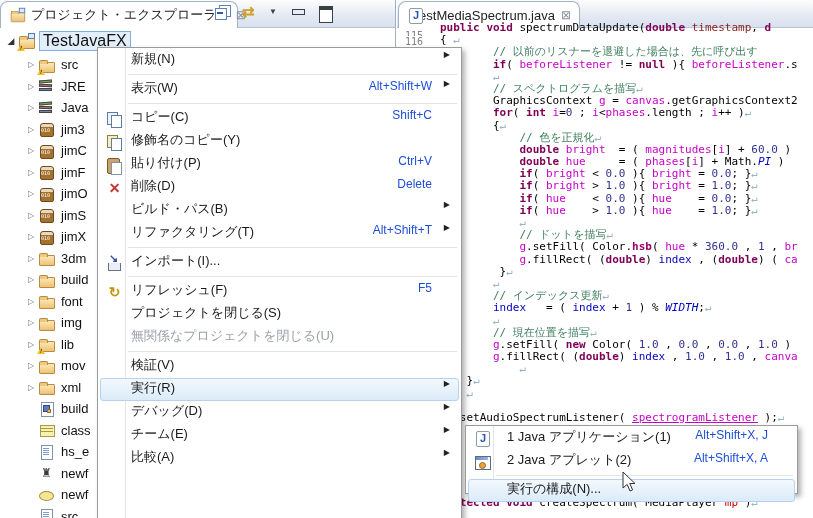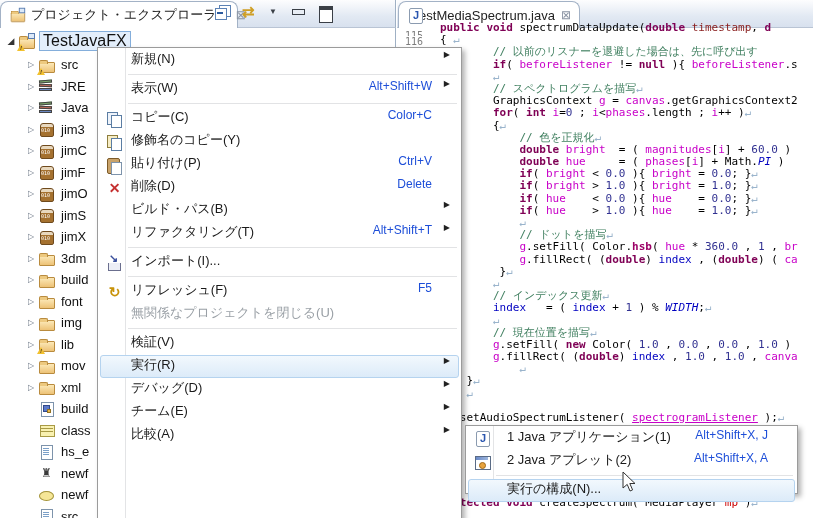--- a/index.html
+++ b/index.html
@@ -293,21 +293,21 @@
     <div class="menu-sep"></div>
     <div class="menu-item">
       <span>表示(W)</span>
       <span class="mi-shortcut">Alt+Shift+W</span>
       <span class="mi-arrow">▶</span>
     </div>
     <div class="menu-sep"></div>
     <div class="menu-item">
       <span class="mi-icon mi-copy"></span>
       <span>コピー(C)</span>
-      <span class="mi-shortcut">Color+C</span>
+      <span class="mi-shortcut">Shift+C</span>
     </div>
     <div class="menu-item">
       <span class="mi-icon mi-copy2"></span>
       <span>修飾名のコピー(Y)</span>
     </div>
     <div class="menu-item">
       <span class="mi-icon mi-paste"></span>
       <span>貼り付け(P)</span>
       <span class="mi-shortcut">Ctrl+V</span>
     </div>
@@ -328,20 +328,23 @@
     <div class="menu-sep"></div>
     <div class="menu-item">
       <span class="mi-icon mi-import"></span>
       <span>インポート(I)...</span>
     </div>
     <div class="menu-sep"></div>
     <div class="menu-item">
       <span class="mi-icon mi-refresh">↻</span>
       <span>リフレッシュ(F)</span>
       <span class="mi-shortcut">F5</span>
+    </div>
+    <div class="menu-item">
+      <span>プロジェクトを閉じる(S)</span>
     </div>
     <div class="menu-item disabled">
       <span>無関係なプロジェクトを閉じる(U)</span>
     </div>
     <div class="menu-sep"></div>
     <div class="menu-item">
       <span>検証(V)</span>
     </div>
     <div class="menu-item hl">
       <span>実行(R)</span>

